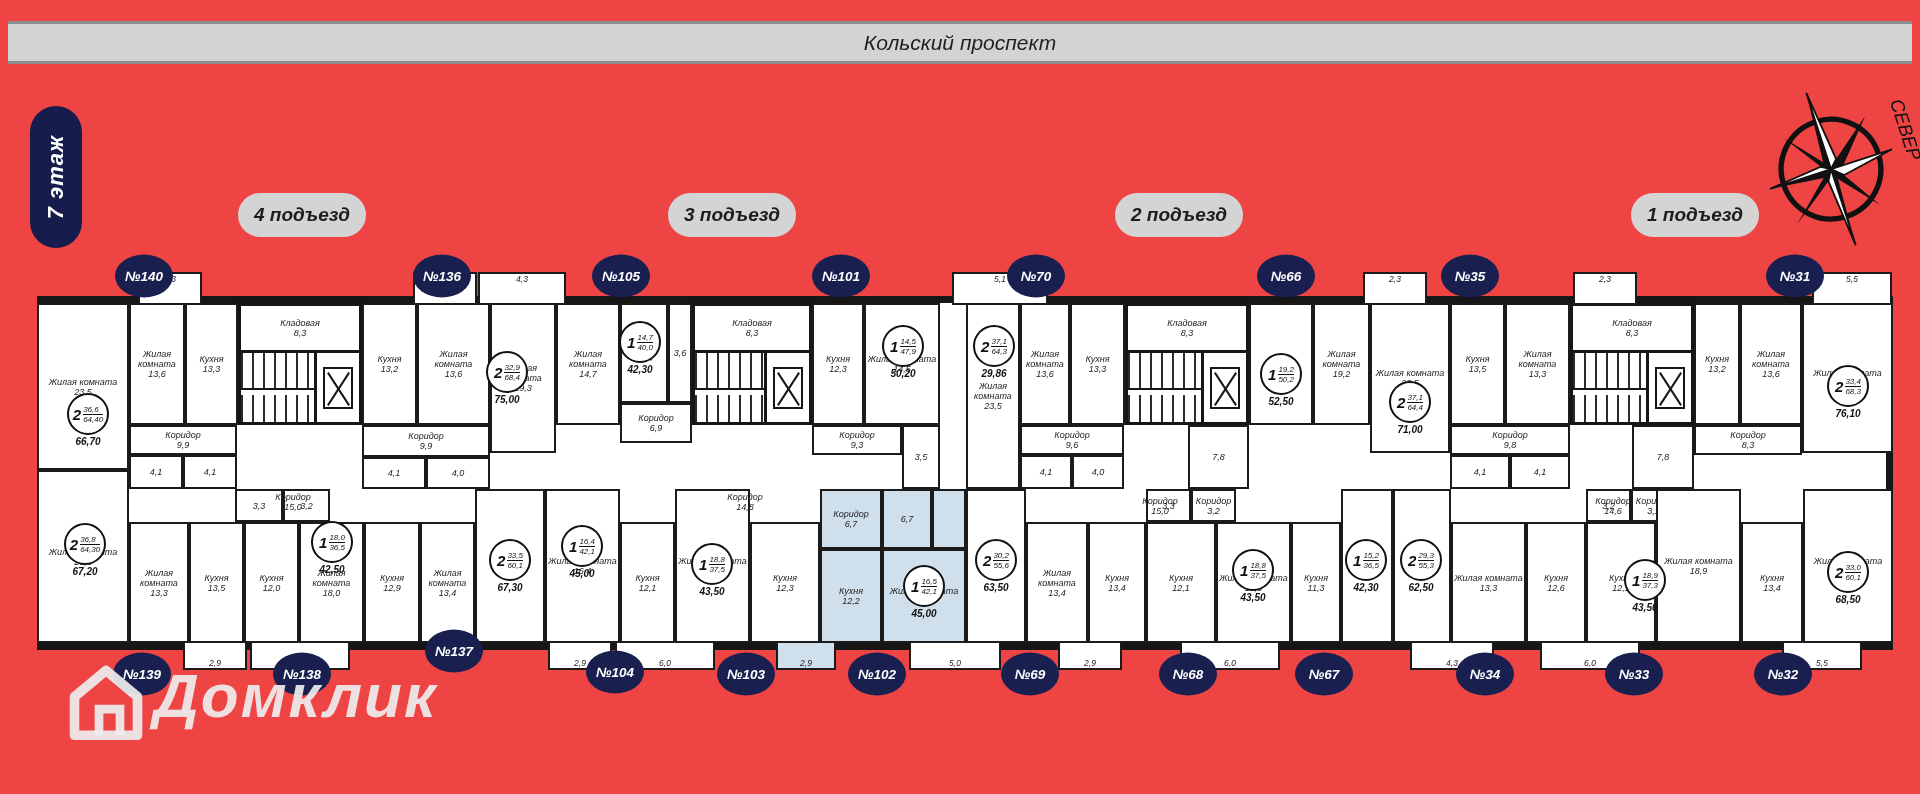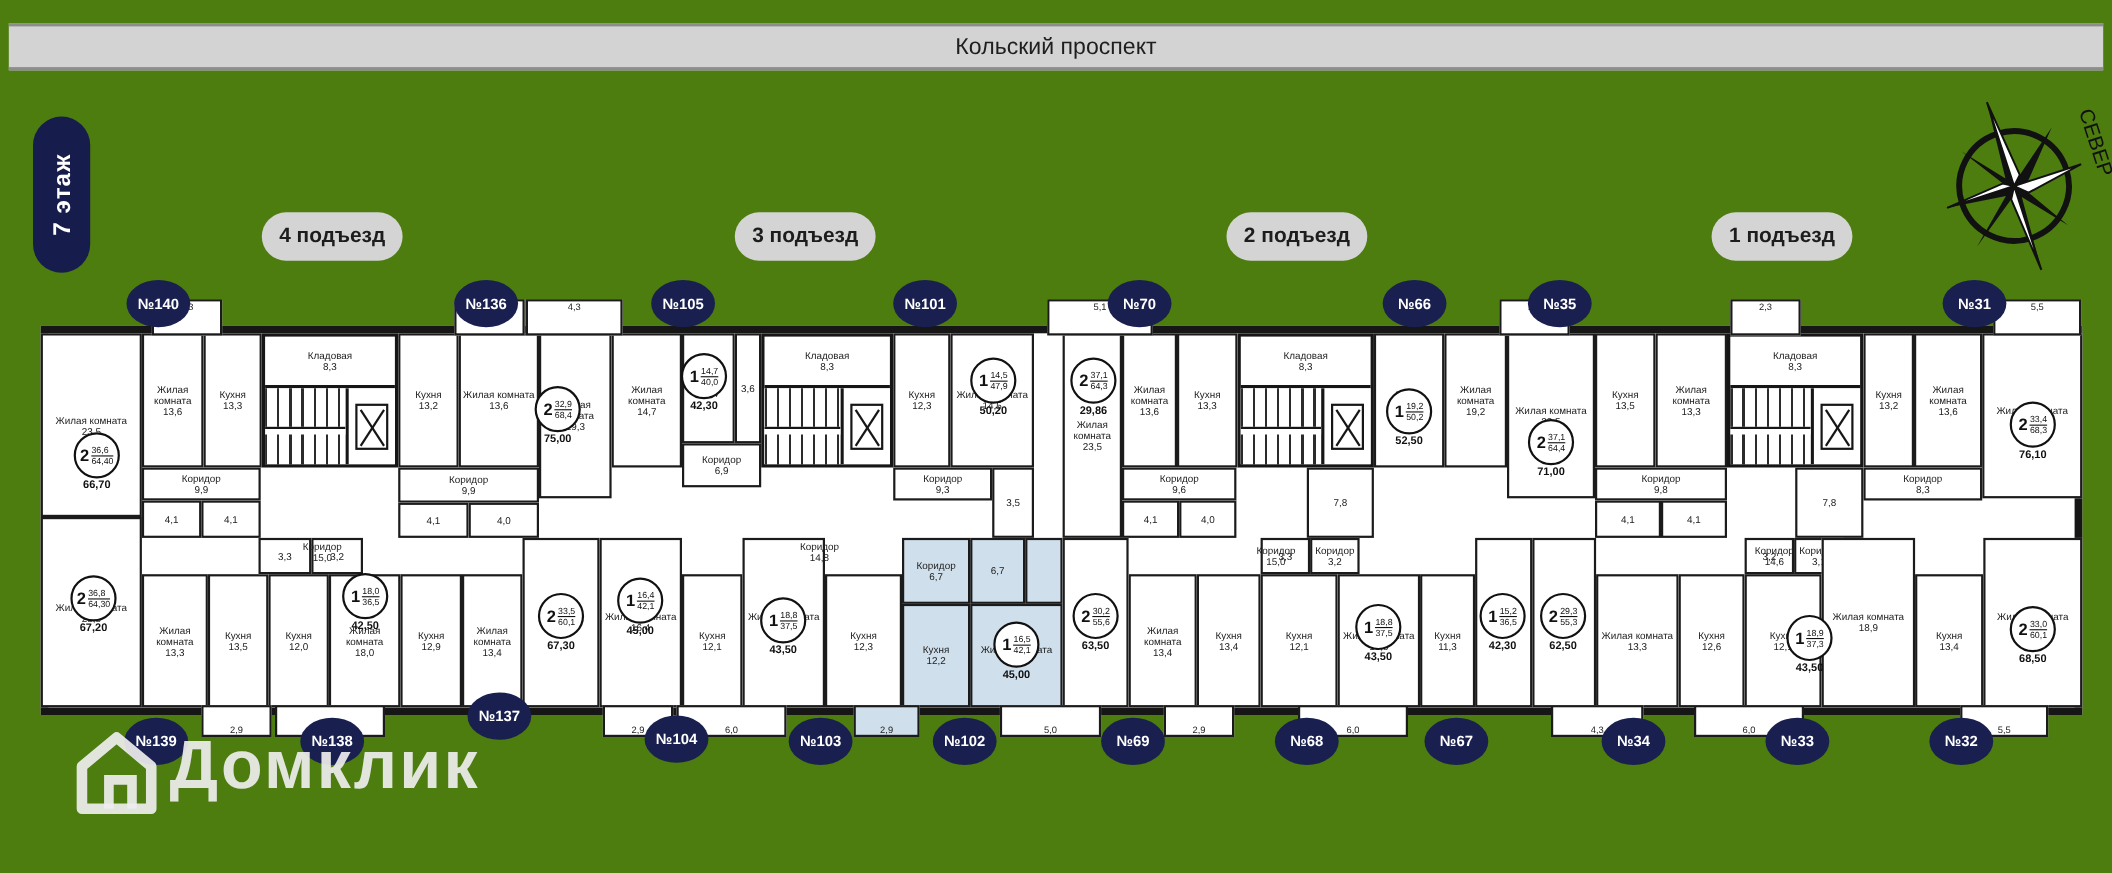--- a/index.html
+++ b/index.html
@@ -1,16 +1,16 @@
 <!DOCTYPE html>
 <html><head>
 <meta charset="utf-8">
 <style>
   html,body{margin:0;padding:0;background:#fff;font-family:"Liberation Sans",sans-serif;}
-  #stage{position:relative;width:1920px;height:794px;background:#4d7c0f;overflow:hidden;}
+  #stage{position:relative;width:1920px;height:794px;background:#ef4444;overflow:hidden;font-style:italic;}
 
   
   .street-bar{position:absolute;left:8px;right:8px;background:#d3d3d3;border-top:3px solid #8d8d8d;
     border-bottom:3px solid #8d8d8d;display:flex;align-items:center;justify-content:center;
     font-size:21px;color:#1f1f1f;z-index:20;}
   #bar-top{top:21px;height:37px;}
   #bar-bottom{top:729px;height:45px;}
 
   
   .pill{position:absolute;background:#d4d4d4;border-radius:32px;display:flex;align-items:center;
@@ -684,38 +684,38 @@
     <text x="166" y="42" transform="rotate(72 166 42)" font-size="21" fill="#111" font-family="Liberation Sans, sans-serif">СЕВЕР</text>
   </svg>
 
 
 <div class="abadge" style="left:144px;top:276px">№140</div>
     <div class="abadge" style="left:442px;top:276px">№136</div>
     <div class="abadge" style="left:621px;top:276px">№105</div>
     <div class="abadge" style="left:841px;top:276px">№101</div>
     <div class="abadge" style="left:1036px;top:276px">№70</div>
     <div class="abadge" style="left:1286px;top:276px">№66</div>
-    <div class="abadge" style="left:1418px;top:276px">№35</div>
+    <div class="abadge" style="left:1470px;top:276px">№35</div>
     <div class="abadge" style="left:1795px;top:276px">№31</div>
     <div class="abadge" style="left:142px;top:674px">№139</div>
     <div class="abadge" style="left:302px;top:674px">№138</div>
     <div class="abadge" style="left:454px;top:651px">№137</div>
     <div class="abadge" style="left:615px;top:672px">№104</div>
     <div class="abadge" style="left:746px;top:674px">№103</div>
     <div class="abadge" style="left:877px;top:674px">№102</div>
     <div class="abadge" style="left:1030px;top:674px">№69</div>
     <div class="abadge" style="left:1188px;top:674px">№68</div>
     <div class="abadge" style="left:1324px;top:674px">№67</div>
     <div class="abadge" style="left:1485px;top:674px">№34</div>
     <div class="abadge" style="left:1634px;top:674px">№33</div>
     <div class="abadge" style="left:1783px;top:674px">№32</div>
     <div class="pill entrance" style="left:302px">4 подъезд</div>
     <div class="pill entrance" style="left:732px">3 подъезд</div>
     <div class="pill entrance" style="left:1179px">2 подъезд</div>
-    <div class="pill entrance" style="left:1620px">1 подъезд</div>
+    <div class="pill entrance" style="left:1695px">1 подъезд</div>
     <div id="watermark">
     <svg width="88" height="84" viewBox="0 0 100 96">
       <path d="M14 42 L50 12 L86 42 L86 86 L14 86 Z" fill="none" stroke="rgba(238,238,238,0.92)" stroke-width="11" stroke-linejoin="round"></path>
       <path d="M42 86 L42 56 L66 56 L66 86" fill="none" stroke="rgba(238,238,238,0.92)" stroke-width="10"></path>
     </svg>
     <span class="wm-text">Домклик</span>
   </div>
   </div>
 
 </body></html>

